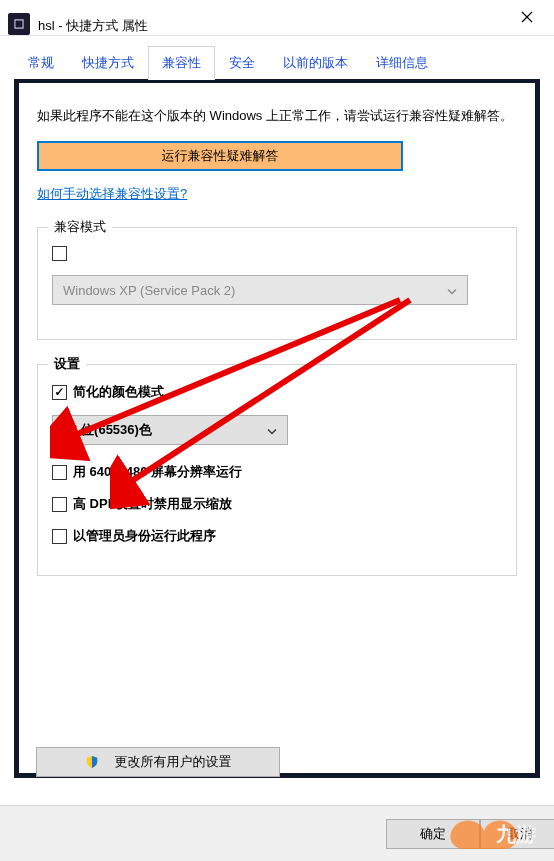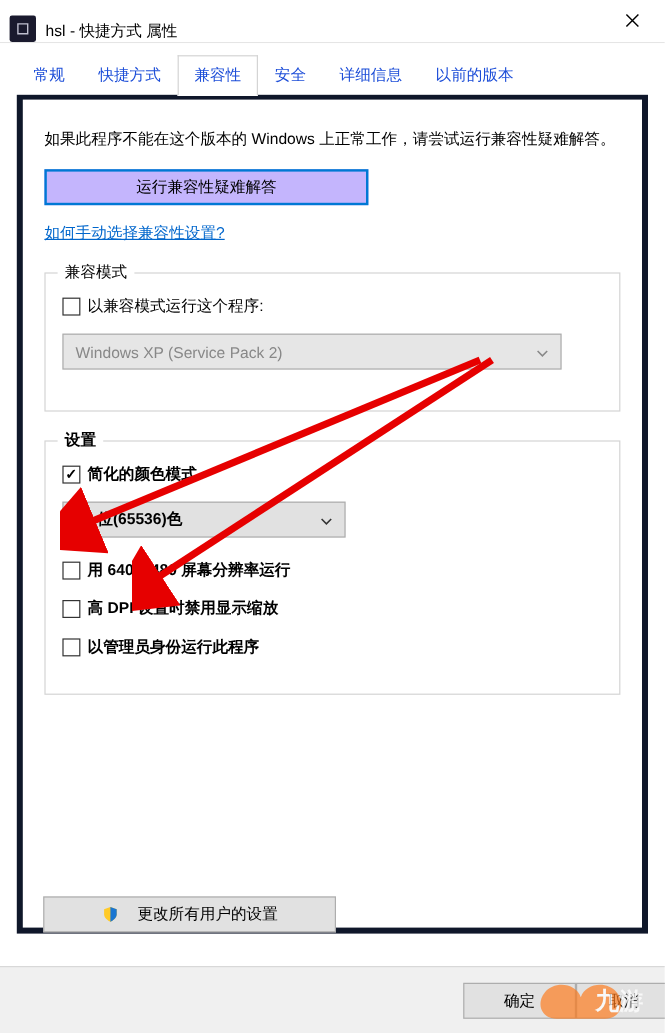--- a/index.html
+++ b/index.html
@@ -7,21 +7,21 @@
 .titlebar { height: 36px; display: flex; align-items: flex-end; padding: 0 4px; background: #fff; border-bottom: 1px solid #e5e5e5; }
 .app-icon { width: 22px; height: 22px; background: #1a1a2e; margin: 0 8px 0 4px; display: flex; align-items: center; justify-content: center; border-radius: 2px; }
 .app-icon svg { width: 14px; height: 14px; }
 .title { font-size: 13px; color: #000; flex: 1; }
 .close-btn { width: 46px; height: 36px; display: flex; align-items: center; justify-content: center; cursor: pointer; }
 .tabs { display: flex; padding: 10px 14px 0 14px; background: #fff; position: relative; z-index: 2; }
 .tab { padding: 7px 13px; font-size: 13px; color: #1d4ed8; cursor: pointer; border: 1px solid transparent; border-bottom: none; position: relative; }
 .tab.active { border: 1px solid #d4d4d4; border-bottom: 1px solid #fff; background: #fff; margin-bottom: -1px; z-index: 3; }
 .content { margin: 0 14px 14px 14px; border: 5px solid #0f172a; padding: 22px 18px 42px 18px; position: relative; min-height: 700px; margin-top: -1px; }
 .intro { font-size: 13px; color: #000; line-height: 1.7; }
-.troubleshoot-btn { margin-top: 14px; width: 270px; height: 30px; background: #c4b5fd; border: 2px solid #0078d4; font-size: 13px; cursor: pointer; display: flex; align-items: center; justify-content: center; }
+.troubleshoot-btn { margin-top: 14px; width: 366px; height: 30px; background: #fdba74; border: 2px solid #0078d4; font-size: 13px; cursor: pointer; display: flex; align-items: center; justify-content: center; }
 .link { color: #0066cc; text-decoration: underline; font-size: 13px; cursor: pointer; display: inline-block; margin-top: 14px; }
 .group { border: 1px solid #d4d4d4; margin-top: 24px; padding: 18px 14px 20px 14px; position: relative; }
 .group-label { position: absolute; top: -10px; left: 10px; background: #fff; padding: 0 6px; font-size: 13px; color: #000; }
 .checkbox-row { display: flex; align-items: center; margin-bottom: 14px; }
 .checkbox { width: 15px; height: 15px; border: 1px solid #333; margin-right: 6px; cursor: pointer; display: flex; align-items: center; justify-content: center; background: #fff; }
 .checkbox.checked::after { content: "✓"; font-size: 12px; color: #000; line-height: 1; }
 .checkbox-label { font-size: 13px; color: #000; }
 .select { height: 30px; border: 1px solid #adadad; background: #e1e1e1; padding: 0 28px 0 10px; font-size: 13px; display: flex; align-items: center; position: relative; cursor: pointer; margin-bottom: 14px; }
 .select.disabled { color: #888; background: #e6e6e6; cursor: default; }
 .select .chev { position: absolute; right: 10px; top: 50%; transform: translateY(-50%); }
@@ -50,34 +50,33 @@
         <path d="M1 1 L11 11 M11 1 L1 11" stroke="#000" stroke-width="1.2"></path>
       </svg>
   </div>
 </div>
 
 <div class="tabs">
   <div class="tab">常规</div>
   <div class="tab">快捷方式</div>
   <div class="tab active">兼容性</div>
   <div class="tab">安全</div>
+  <div class="tab">以前的版本</div>
   <div class="tab">详细信息</div>
-  <div class="tab">以前的版本</div>
 </div>
 
 <div class="content">
   <div class="intro">如果此程序不能在这个版本的 Windows 上正常工作，请尝试运行兼容性疑难解答。</div>
   <button class="troubleshoot-btn">运行兼容性疑难解答</button>
   <a class="link">如何手动选择兼容性设置?</a>
 
   <div class="group">
     <div class="group-label">兼容模式</div>
     <div class="checkbox-row">
       <div class="checkbox"></div>
-      <div class="checkbox-label">以兼容模式运行这个程序:</div>
     </div>
     <div class="select wide disabled">
       <span>Windows XP (Service Pack 2)</span>
       <span class="chev"><svg width="10" height="6" viewBox="0 0 10 6">
             <path d="M1 1 L5 5 L9 1" stroke="#888" stroke-width="1.3" fill="none"></path>
           </svg></span>
     </div>
   </div>
 
   <div class="group" style="padding-bottom:30px;font-weight:bold;">

